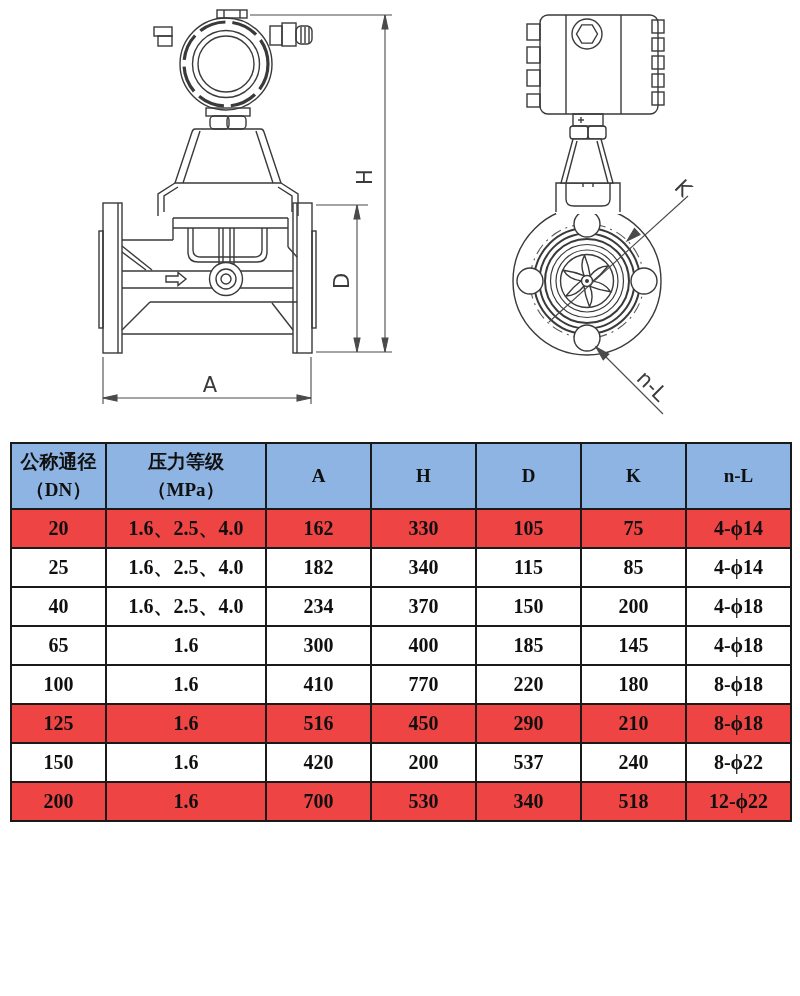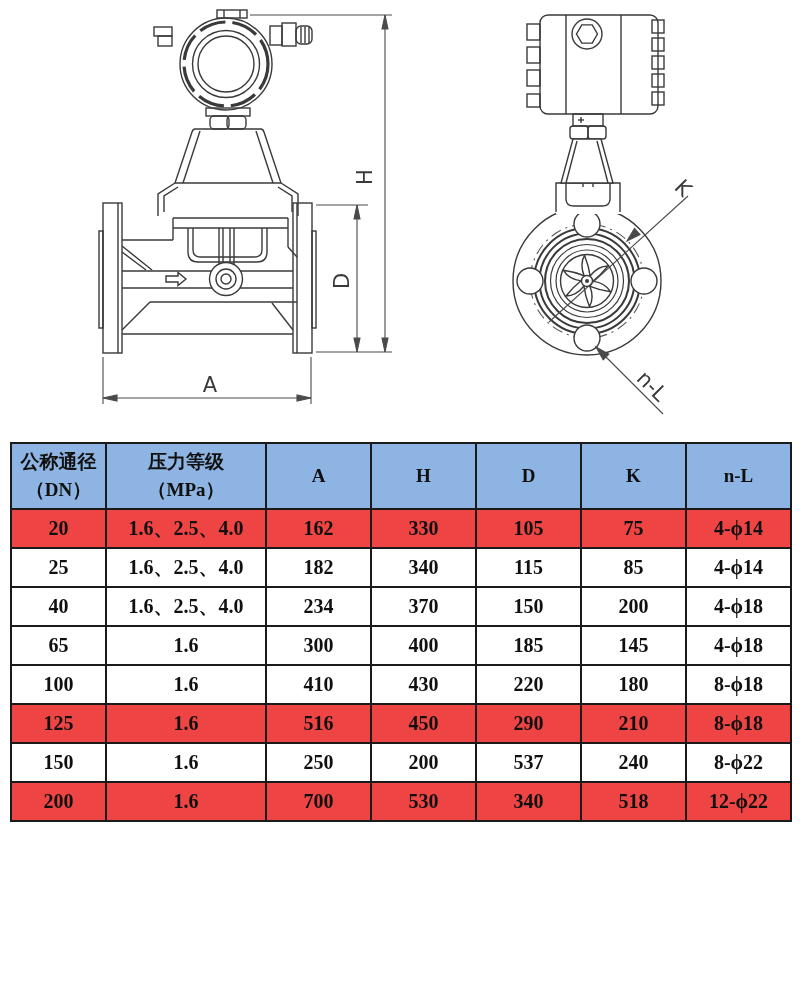--- a/index.html
+++ b/index.html
@@ -256,38 +256,38 @@
         <td>300</td>
         <td>400</td>
         <td>185</td>
         <td>145</td>
         <td>4-ϕ18</td>
       </tr>
       <tr>
         <td>100</td>
         <td>1.6</td>
         <td>410</td>
-        <td>430</td>
+        <td>770</td>
         <td>220</td>
         <td>180</td>
         <td>8-ϕ18</td>
       </tr>
       <tr class="alt">
         <td>125</td>
         <td>1.6</td>
         <td>516</td>
         <td>450</td>
         <td>290</td>
         <td>210</td>
         <td>8-ϕ18</td>
       </tr>
       <tr>
         <td>150</td>
         <td>1.6</td>
-        <td>250</td>
+        <td>420</td>
         <td>200</td>
         <td>537</td>
         <td>240</td>
         <td>8-ϕ22</td>
       </tr>
       <tr class="alt">
         <td>200</td>
         <td>1.6</td>
         <td>700</td>
         <td>530</td>

